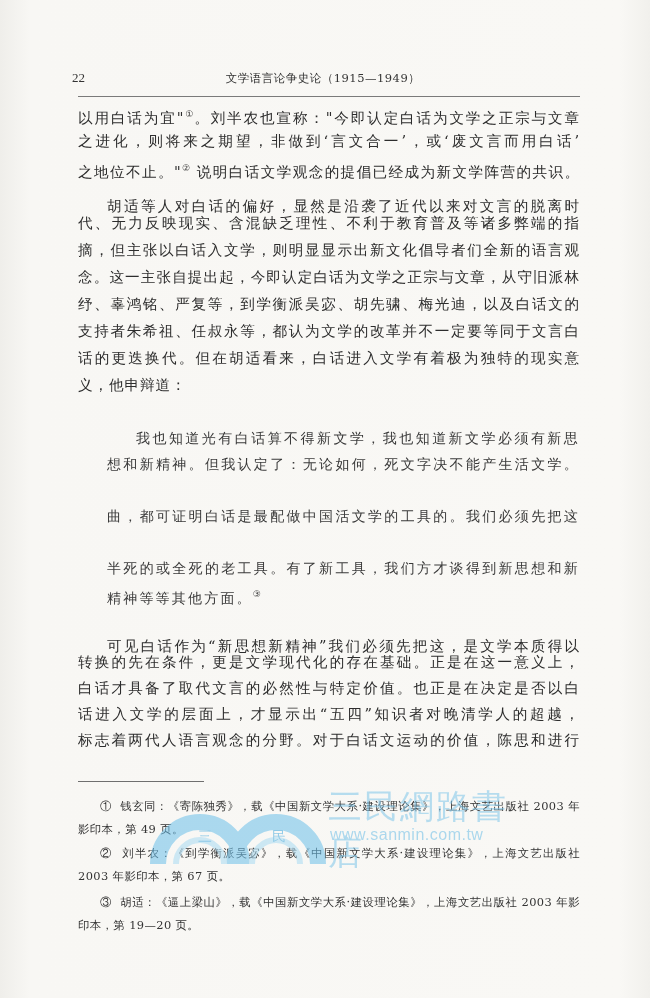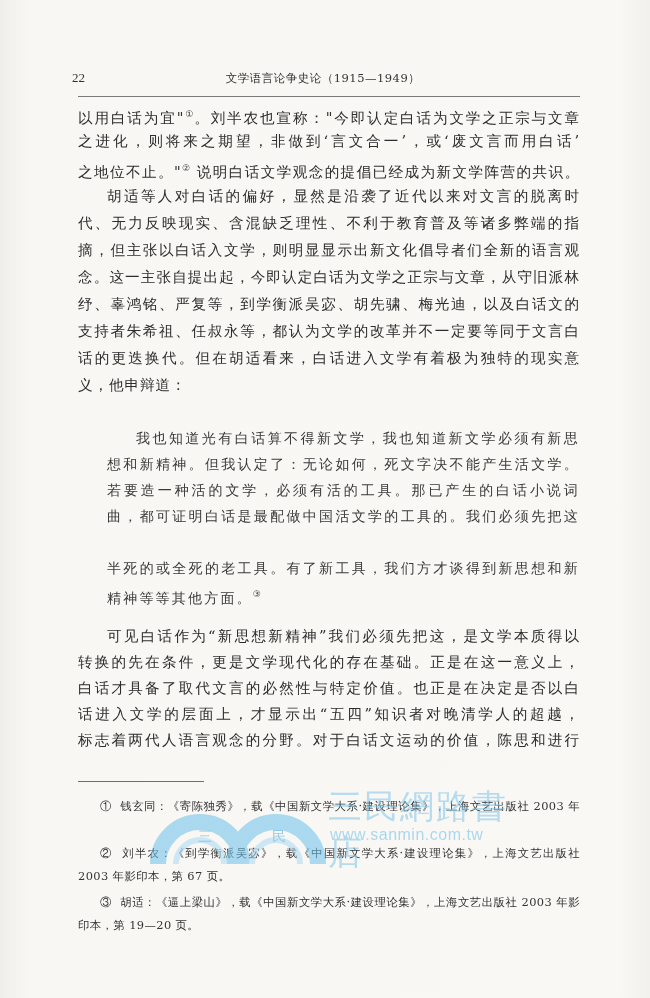--- a/index.html
+++ b/index.html
@@ -12,21 +12,21 @@
   }
   .page { position:absolute; left:0; top:0; width:650px; height:998px;
     background: linear-gradient(90deg, #efeeea 0px, #f8f7f4 30px, #f9f8f5 620px, #f1f0ec 650px); }
   .header { position:absolute; left:72px; top:70px; width:502px; height:24px; }
   .page-num { position:absolute; left:0; top:0; font-family:"Liberation Serif", serif; font-size:13px; color:#333; }
   .running-title { position:absolute; left:0; right:0; top:1px; text-align:center; font-size:11.5px; color:#333; letter-spacing:0.5px; }
   .header-rule { position:absolute; left:78px; top:96px; width:502px; height:1px; background:#7a7a7a; }
 
   .line { position:absolute; left:78px; width:502px; font-size:14.6px; line-height:20px; white-space:nowrap; letter-spacing:0.9px; color:#2d2d2d; }
   .line.just { text-align:justify; text-align-last:justify; }
-  .line.indent { left:107px; width:473px; }
+  .line.indent { left:107px; width:473px;margin-top:10px; }
   .quote { position:absolute; left:107px; width:473px; font-size:14px; line-height:20px; white-space:nowrap; letter-spacing:2.2px; color:#3a3a3a; }
   .quote.just { text-align:justify; text-align-last:justify; }
   .quote.first { left:136px; width:444px; }
   .quote.cont { left:107px; width:473px; }
   sup { font-size:9px; vertical-align:6px; letter-spacing:0; }
 
   .fn-rule { position:absolute; left:78px; top:781px; width:126px; height:1px; background:#6f6f6f; }
   .fn { position:absolute; left:78px; width:502px; font-size:11.4px; line-height:16px; white-space:nowrap; color:#333; letter-spacing:0.4px; }
   .fn.just { text-align:justify; text-align-last:justify; }
   .fn.first { left:100px; width:480px; }
@@ -56,34 +56,34 @@
   <div class="line just" style="top:213px">代、无力反映现实、含混缺乏理性、不利于教育普及等诸多弊端的指</div>
   <div class="line just" style="top:240px">摘，但主张以白话入文学，则明显显示出新文化倡导者们全新的语言观</div>
   <div class="line just" style="top:267px">念。这一主张自提出起，今即认定白话为文学之正宗与文章，从守旧派林</div>
   <div class="line just" style="top:294px">纾、辜鸿铭、严复等，到学衡派吴宓、胡先骕、梅光迪，以及白话文的</div>
   <div class="line just" style="top:321px">支持者朱希祖、任叔永等，都认为文学的改革并不一定要等同于文言白</div>
   <div class="line just" style="top:348px">话的更迭换代。但在胡适看来，白话进入文学有着极为独特的现实意</div>
   <div class="line" style="top:375px">义，他申辩道：</div>
 
   <div class="quote just first" style="top:428px">我也知道光有白话算不得新文学，我也知道新文学必须有新思</div>
   <div class="quote just cont" style="top:454px">想和新精神。但我认定了：无论如何，死文字决不能产生活文学。</div>
-  <div class="quote just cont" style="top:480px">若要造一种活的文学，必须有活的工具。那已产生的白话小说词</div>
   <div class="quote just cont" style="top:506px">曲，都可证明白话是最配做中国活文学的工具的。我们必须先把这</div>
   <div class="quote just cont" style="top:558px">半死的或全死的老工具。有了新工具，我们方才谈得到新思想和新</div>
   <div class="quote cont" style="top:584px"><span>精神等等其他方面。</span><sup>③</sup></div>
 
   <div class="line just indent" style="top:626px">可见白话作为“新思想新精神”我们必须先把这，是文学本质得以</div>
   <div class="line just" style="top:652px">转换的先在条件，更是文学现代化的存在基础。正是在这一意义上，</div>
   <div class="line just" style="top:678px">白话才具备了取代文言的必然性与特定价值。也正是在决定是否以白</div>
   <div class="line just" style="top:704px">话进入文学的层面上，才显示出“五四”知识者对晚清学人的超越，</div>
   <div class="line just" style="top:730px">标志着两代人语言观念的分野。对于白话文运动的价值，陈思和进行</div>
 
   <div class="fn-rule"></div>
 
   <div class="fn just first" style="top:798px"><span>①</span>&nbsp;&nbsp;<span>钱玄同：《寄陈独秀》，载《中国新文学大系·建设理论集》，上海文艺出版社 2003 年</span></div>
+  <div class="fn" style="top:821px">影印本，第 49 页。</div>
 
   <div class="fn just first" style="top:845px"><span>②</span>&nbsp;&nbsp;<span>刘半农：《到学衡派吴宓》，载《中国新文学大系·建设理论集》，上海文艺出版社</span></div>
   <div class="fn" style="top:868px">2003 年影印本，第 67 页。</div>
 
   <div class="fn just first" style="top:894px"><span>③</span>&nbsp;&nbsp;<span>胡适：《逼上梁山》，载《中国新文学大系·建设理论集》，上海文艺出版社 2003 年影</span></div>
   <div class="fn" style="top:917px">印本，第 19—20 页。</div>
 
   <div class="watermark">
     <svg width="180" height="84" viewBox="0 0 180 84" style="position:absolute;left:0;top:0">
       <path d="M8 80 A42 42 0 0 1 92 80" fill="none" stroke="#6cc0ea" stroke-width="16"></path>

